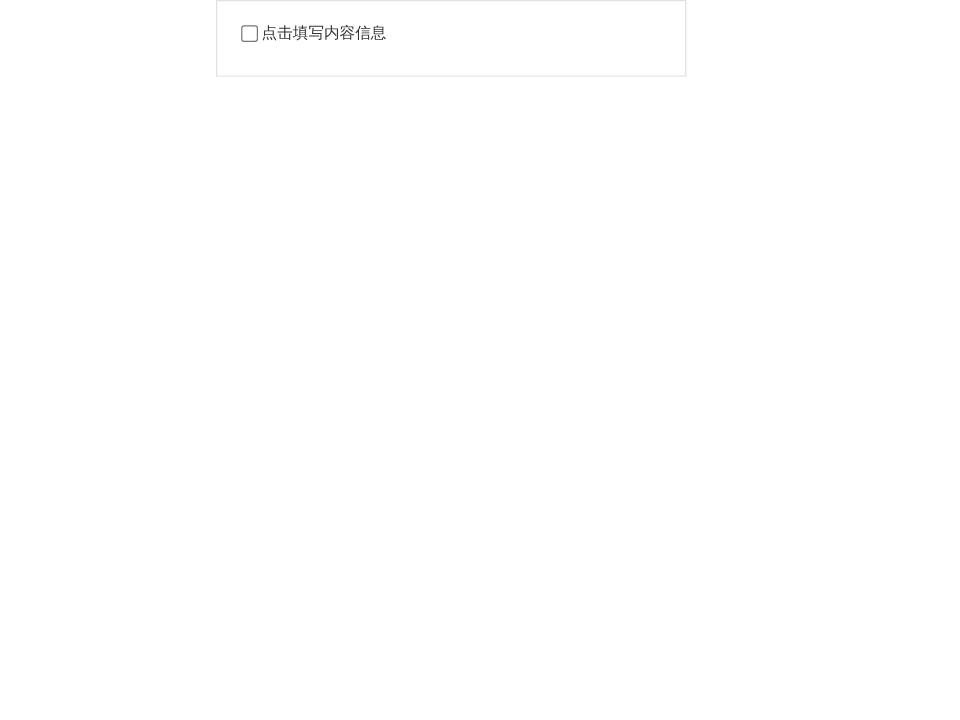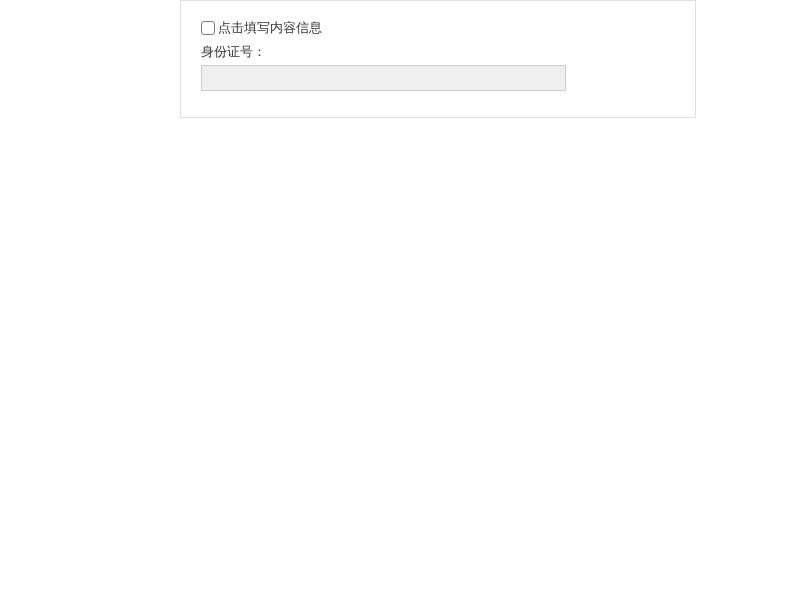--- a/index.html
+++ b/index.html
@@ -7,21 +7,21 @@
       padding: 0;
       box-sizing: border-box;
     }
     body {
       font-family: Arial, "Microsoft YaHei", sans-serif;
       font-size: 13px;
       color: #333;
       background: #fff;
     }
     .form-container {
-      width: 516px;
+      width: 392px;
       margin-left: 180px;
       margin-top: 0;
       border: 1px solid #e0e0e0;
       padding: 18px 20px 20px 20px;
     }
     .checkbox-row {
       display: flex;
       align-items: center;
       margin-bottom: 6px;
     }
@@ -50,18 +50,14 @@
 </head>
 <body>
 
 <div class="form-container">
   <div class="checkbox-row">
     <input type="checkbox" style="">
     <span>点击填写内容信息</span>
   </div>
 
 
-  <div class="field-group">
-    <label class="field-label">身份证号：</label>
-    <input type="text" class="field-input" value="" style="">
-  </div>
 
 </div>
 
 </body></html>

